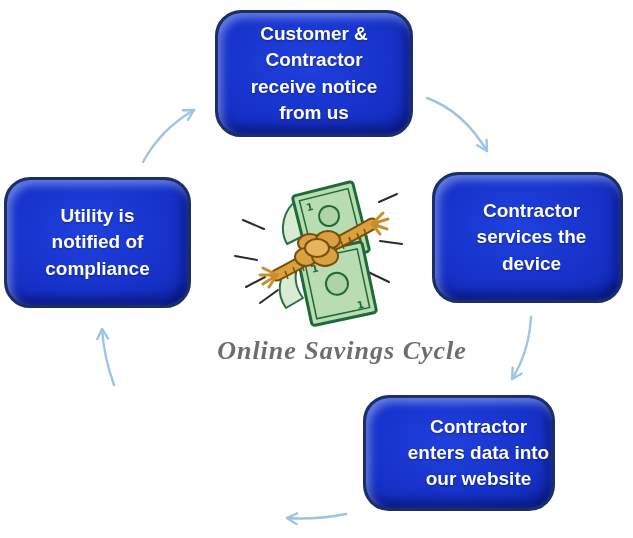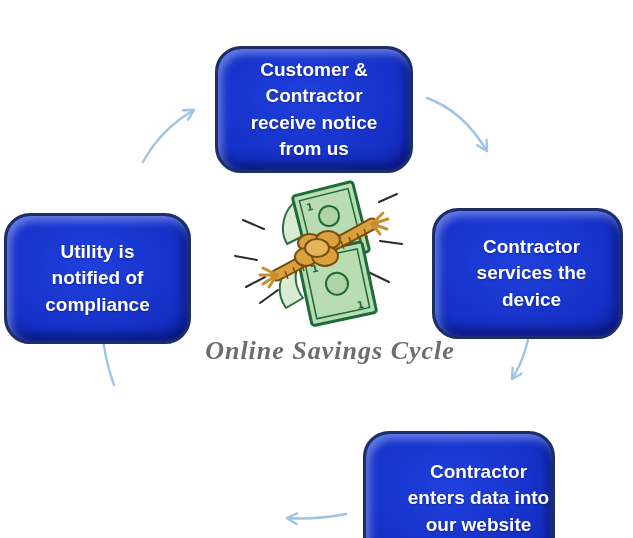--- a/index.html
+++ b/index.html
@@ -23,43 +23,42 @@
     align-items: center;
     justify-content: center;
     text-align: center;
     border: 3px solid #1b2f66;
     border-radius: 26px;
     background: radial-gradient(ellipse at 45% 40%, #2040dd 0%, #1733cb 55%, #1029b4 100%);
     box-shadow:
       inset 4px 5px 9px rgba(170, 190, 255, 0.55),
       inset -4px -7px 11px rgba(0, 6, 70, 0.55);
     box-sizing: border-box;
-    margin-top: 36px;
   }
   .node-label {
     color: #ffffff;
     font-weight: bold;
     font-size: 19px;
     line-height: 1.38;
     max-width: 145px;
     text-shadow: 0 1px 2px rgba(0,0,40,0.35);
   }
   .node-top          { left: 215px; top: 10px;  width: 198px; height: 127px; }
   .node-right        { left: 432px; top: 172px; width: 191px; height: 131px; padding-left: 8px; }
-  .node-bottom-right { left: 363px; top: 395px; width: 192px; height: 135px; padding-left: 39px; }
+  .node-bottom-right { left: 363px; top: 395px; width: 192px; height: 116px; padding-left: 39px; }
   .node-bottom-left  { left: 72px;  top: 399px; width: 196px; height: 131px; }
   .node-left         { left: 4px;  top: 177px; width: 187px; height: 131px; }
   .money {
     position: absolute;
     left: 233px; top: 172px;
     width: 172px; height: 156px;
   }
   .cycle-title {
     position: absolute;
-    left: 160px; top: 336px;
+    left: 172px; top: 336px;
     width: 340px;
     text-align: center;
     font-family: "Liberation Serif", "DejaVu Serif", serif;
     font-style: italic;
     font-weight: 600;
     font-size: 26px;
     color: #6d6d6d;
     letter-spacing: 1px;
   }
 </style>

